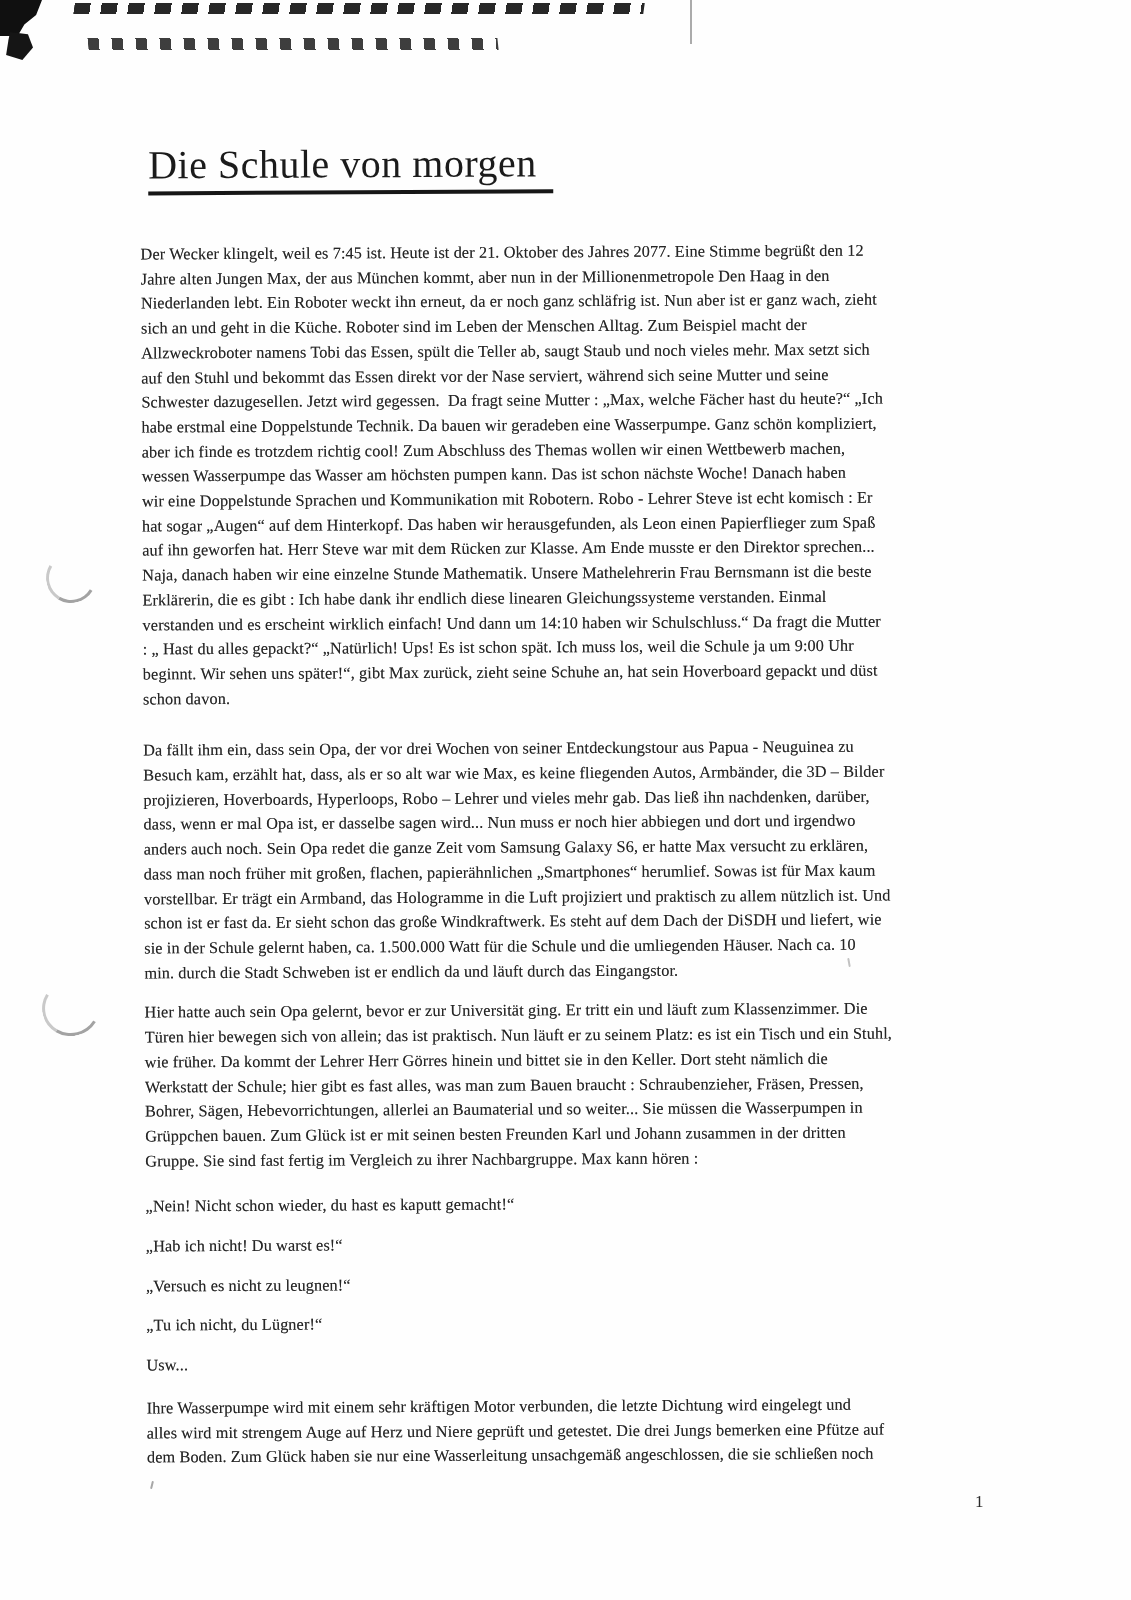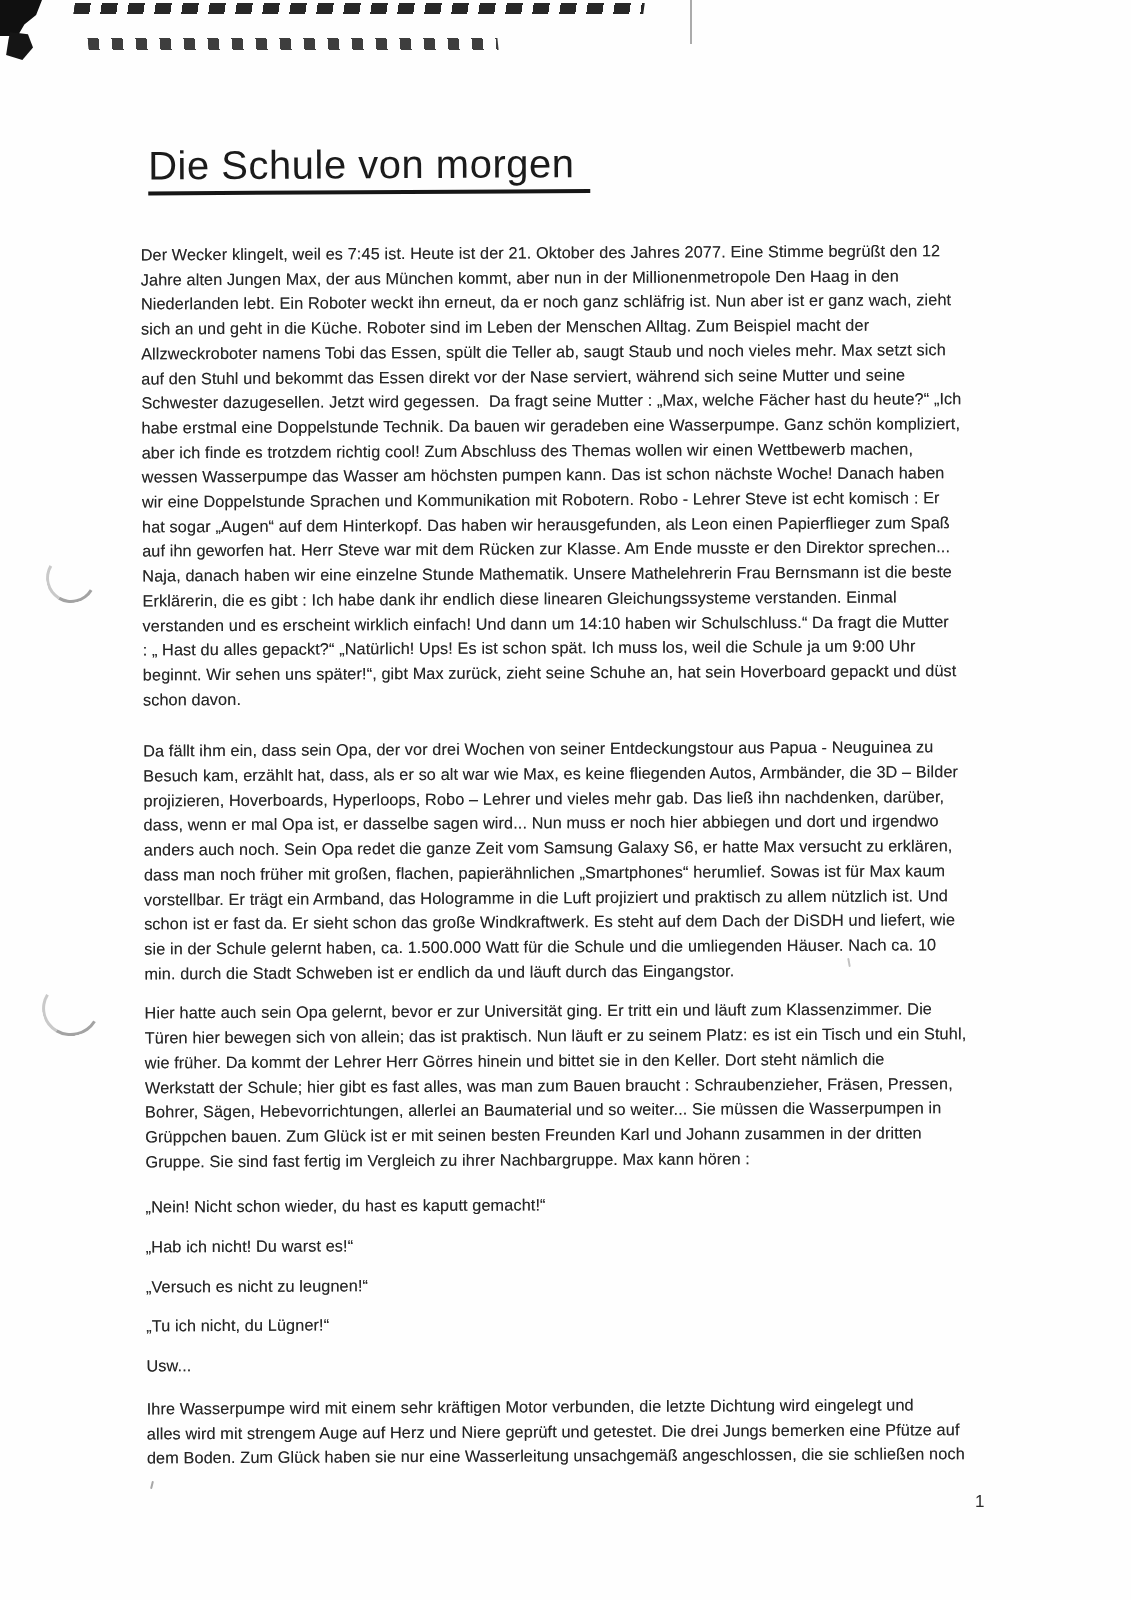--- a/index.html
+++ b/index.html
@@ -4,21 +4,21 @@
 <style>
   html, body { margin: 0; padding: 0; }
   body {
     width: 1131px; height: 1600px;
     background: #fdfdfc;
     position: relative;
     overflow: hidden;
     font-family: "Liberation Sans", sans-serif;
     color: #262626;
   }
-  .page { position: absolute; inset: 0; background: #fefefe; }
+  .page { position: absolute; inset: 0; background: #fefefe; font-family: Liberation Serif, serif; }
 
   
   .corner-blob {
     position: absolute; left: 0; top: 0; width: 42px; height: 36px;
     background: #101010;
     clip-path: polygon(0 0, 100% 0, 86% 42%, 58% 68%, 42% 100%, 0 100%);
   }
   .corner-blob2 {
     position: absolute; left: 5px; top: 32px; width: 28px; height: 28px;
     background: #151515;

